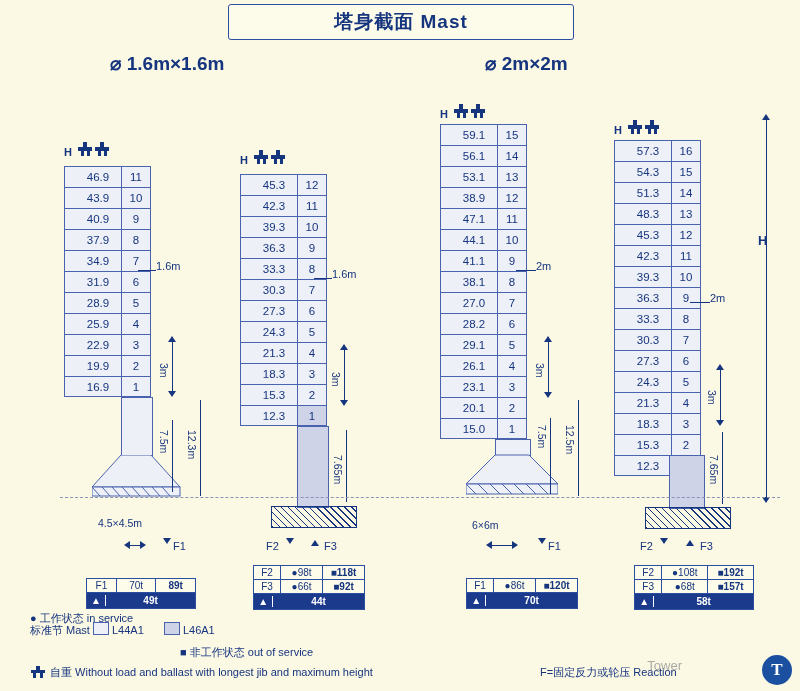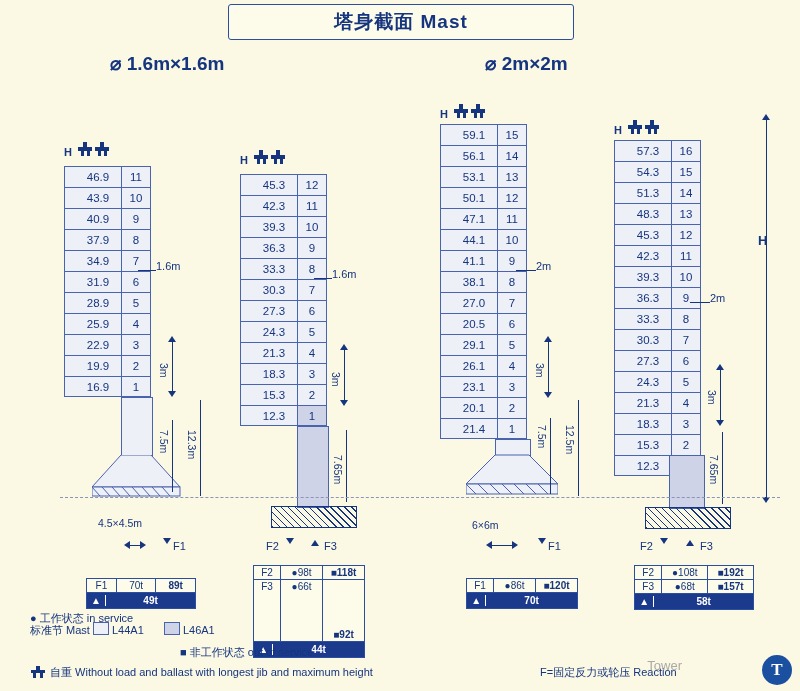--- a/index.html
+++ b/index.html
@@ -263,32 +263,32 @@
     <rect x="20" y="9" width="3" height="5"></rect>
         <rect x="26" y="9" width="3" height="5"></rect>
     <rect x="5" y="0" width="4" height="5"></rect>
         <rect x="22" y="0" width="4" height="5"></rect>
       </g>
   </svg>
   <div class="stack" style="left:440px;top:124px;">
     <div class="cell wide">59.1</div>
     <div class="cell wide">56.1</div>
     <div class="cell wide">53.1</div>
-    <div class="cell wide">50.1</div>
+    <div class="cell wide">38.9</div>
     <div class="cell wide">47.1</div>
     <div class="cell wide">44.1</div>
     <div class="cell wide">41.1</div>
     <div class="cell wide">38.1</div>
     <div class="cell wide">27.0</div>
-    <div class="cell wide">20.5</div>
+    <div class="cell wide">28.2</div>
     <div class="cell wide">29.1</div>
     <div class="cell wide">26.1</div>
     <div class="cell wide">23.1</div>
     <div class="cell wide">20.1</div>
-    <div class="cell wide">21.4</div>
+    <div class="cell wide">15.0</div>
   </div>
   <div class="stack" style="left:497px;top:124px;">
     <div class="cell num">15</div>
     <div class="cell num">14</div>
     <div class="cell num">13</div>
     <div class="cell num">12</div>
     <div class="cell num">11</div>
     <div class="cell num">10</div>
     <div class="cell num">9</div>
     <div class="cell num">8</div>
@@ -414,21 +414,21 @@
 
 <div class="ltable" style="left:253px;top:565px;width:110px;">
   <div class="row">
     <div class="c" style="width:22px;">F2</div>
     <div class="c" style="width:40px;">●98t</div>
     <div class="c" style="width:40px;">■118t</div>
   </div>
   <div class="row">
     <div class="c" style="width:22px;">F3</div>
     <div class="c" style="width:40px;">●66t</div>
-    <div class="c" style="width:40px;margin-top:48px;">■92t</div>
+    <div class="c" style="width:40px;">■92t</div>
   </div>
   <div class="fullrow">
     <div class="ficon">▲</div>
     <div class="full">44t</div>
   </div>
 </div>
 
 <div class="ltable" style="left:466px;top:578px;width:110px;">
   <div class="row">
     <div class="c" style="width:22px;">F1</div>

